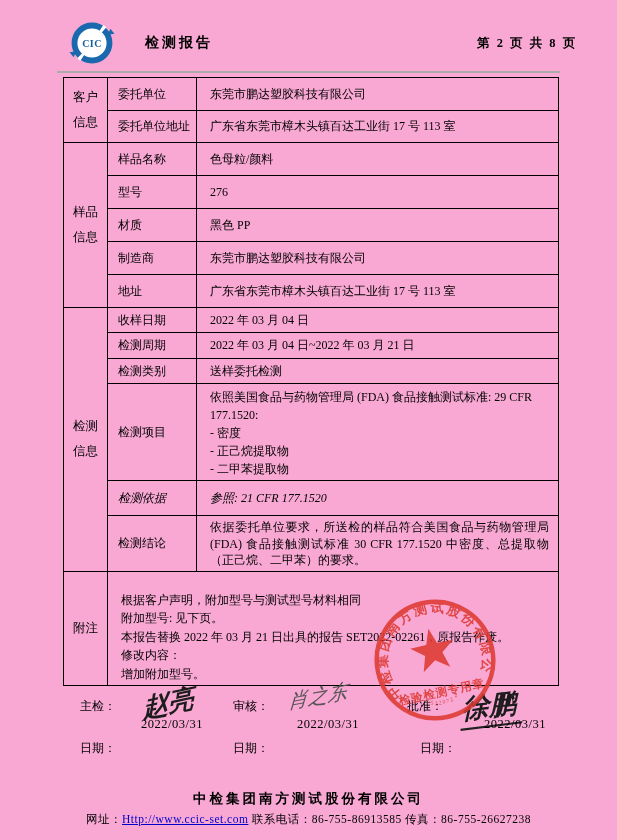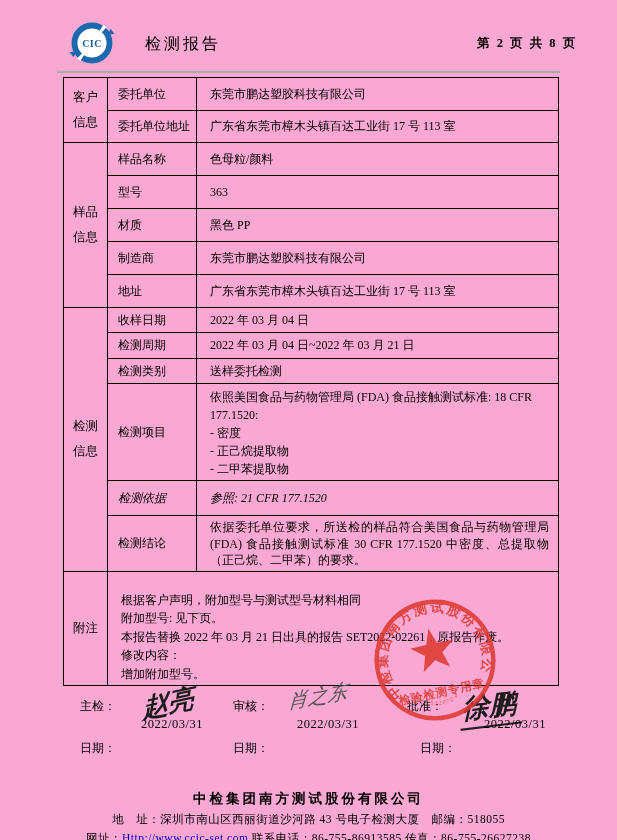--- a/index.html
+++ b/index.html
@@ -4,21 +4,21 @@
 <style>
   html,body{margin:0;padding:0;background:#e8e8e8;}
   .page{
     position:relative;width:617px;height:840px;background:#f9a8d4;
     font-family:"Liberation Serif","DejaVu Serif",serif;color:#000;
     margin:0 auto;overflow:hidden;
   }
   
   .header{position:absolute;top:18px;left:63px;width:497px;height:52px;}
   .logo{position:absolute;left:2px;top:0;}
-  .hdr-title{position:absolute;left:82px;top:16px;font-weight:normal;font-size:16px;letter-spacing:3px;}
+  .hdr-title{position:absolute;left:82px;top:16px;font-weight:bold;font-size:14px;letter-spacing:3px;}
   .hdr-no{position:absolute;left:172px;top:17px;font-weight:bold;font-size:12.5px;white-space:nowrap;}
   .hdr-page{position:absolute;left:414px;top:17px;font-weight:bold;font-size:12.5px;letter-spacing:2px;white-space:nowrap;}
   .header-rule{position:absolute;top:71px;left:57px;width:503px;border-top:2px solid #ababab;}
   
   table.report{position:absolute;top:77px;left:63px;width:495px;border-collapse:collapse;table-layout:fixed;font-size:12px;}
   table.report td{border:1px solid #000000;vertical-align:middle;overflow:hidden;}
   td.group{ text-align:center;line-height:25px;font-size:12.5px;}
   td.field{padding:0 4px 0 10px;font-size:12px;}
   td.value{padding:0 8px 0 13px;font-size:12px;}
   td.multi{vertical-align:top;padding:4px 8px 2px 13px;line-height:18px;}
@@ -87,21 +87,21 @@
       <tr class="h33">
         <td class="group" rowspan="5">
           <div>样品</div>
           <div>信息</div>
         </td>
         <td class="field">样品名称</td>
         <td class="value">色母粒/颜料</td>
       </tr>
       <tr class="h33">
         <td class="field">型号</td>
-        <td class="value">363</td>
+        <td class="value">276</td>
       </tr>
       <tr class="h33">
         <td class="field">材质</td>
         <td class="value">黑色 PP</td>
       </tr>
       <tr class="h33">
         <td class="field">制造商</td>
         <td class="value">东莞市鹏达塑胶科技有限公司</td>
       </tr>
       <tr class="h33">
@@ -121,21 +121,21 @@
         <td class="field">检测周期</td>
         <td class="value">2022 年 03 月 04 日~2022 年 03 月 21 日</td>
       </tr>
       <tr class="h25">
         <td class="field">检测类别</td>
         <td class="value">送样委托检测</td>
       </tr>
       <tr class="h90">
         <td class="field">检测项目</td>
         <td class="multi">
-          <div>依照美国食品与药物管理局 (FDA) 食品接触测试标准: 18 CFR</div>
+          <div>依照美国食品与药物管理局 (FDA) 食品接触测试标准: 29 CFR</div>
           <div>177.1520:</div>
           <div>-  密度</div>
           <div>-  正己烷提取物</div>
           <div>-  二甲苯提取物</div>
         </td>
       </tr>
       <tr class="h23">
         <td class="field">检测依据</td>
         <td class="value">参照: 21 CFR 177.1520</td>
       </tr>
@@ -184,20 +184,19 @@
       <text x="100" y="157" text-anchor="middle" font-size="18" letter-spacing="1.5" fill="#dd3a32" font-weight="bold" font-family="Liberation Serif, DejaVu Serif, serif">检验检测专用章</text>
       <path id="codepath" d="M58,156 A70,70 0 0 0 142,156" fill="none"></path>
       <text font-size="9" fill="#dd3a32" letter-spacing="2" font-family="Liberation Serif, DejaVu Serif, serif">
         <textPath href="#codepath" startOffset="6">＊2532072＊</textPath>
       </text>
     </g>
   </svg>
 
   <div class="footer">
     <div class="f-company">中检集团南方测试股份有限公司</div>
-    <div class="f-line">地　址：深圳市南山区西丽街道沙河路 43 号电子检测大厦　邮编：518055</div>
     <div class="f-line">
       <span>网址：</span><span class="f-url">Http://www.ccic-set.com</span>
       <span>联系电话：86-755-86913585  传真：86-755-26627238</span>
     </div>
   </div>
 
 </div>
 
 </body></html>

